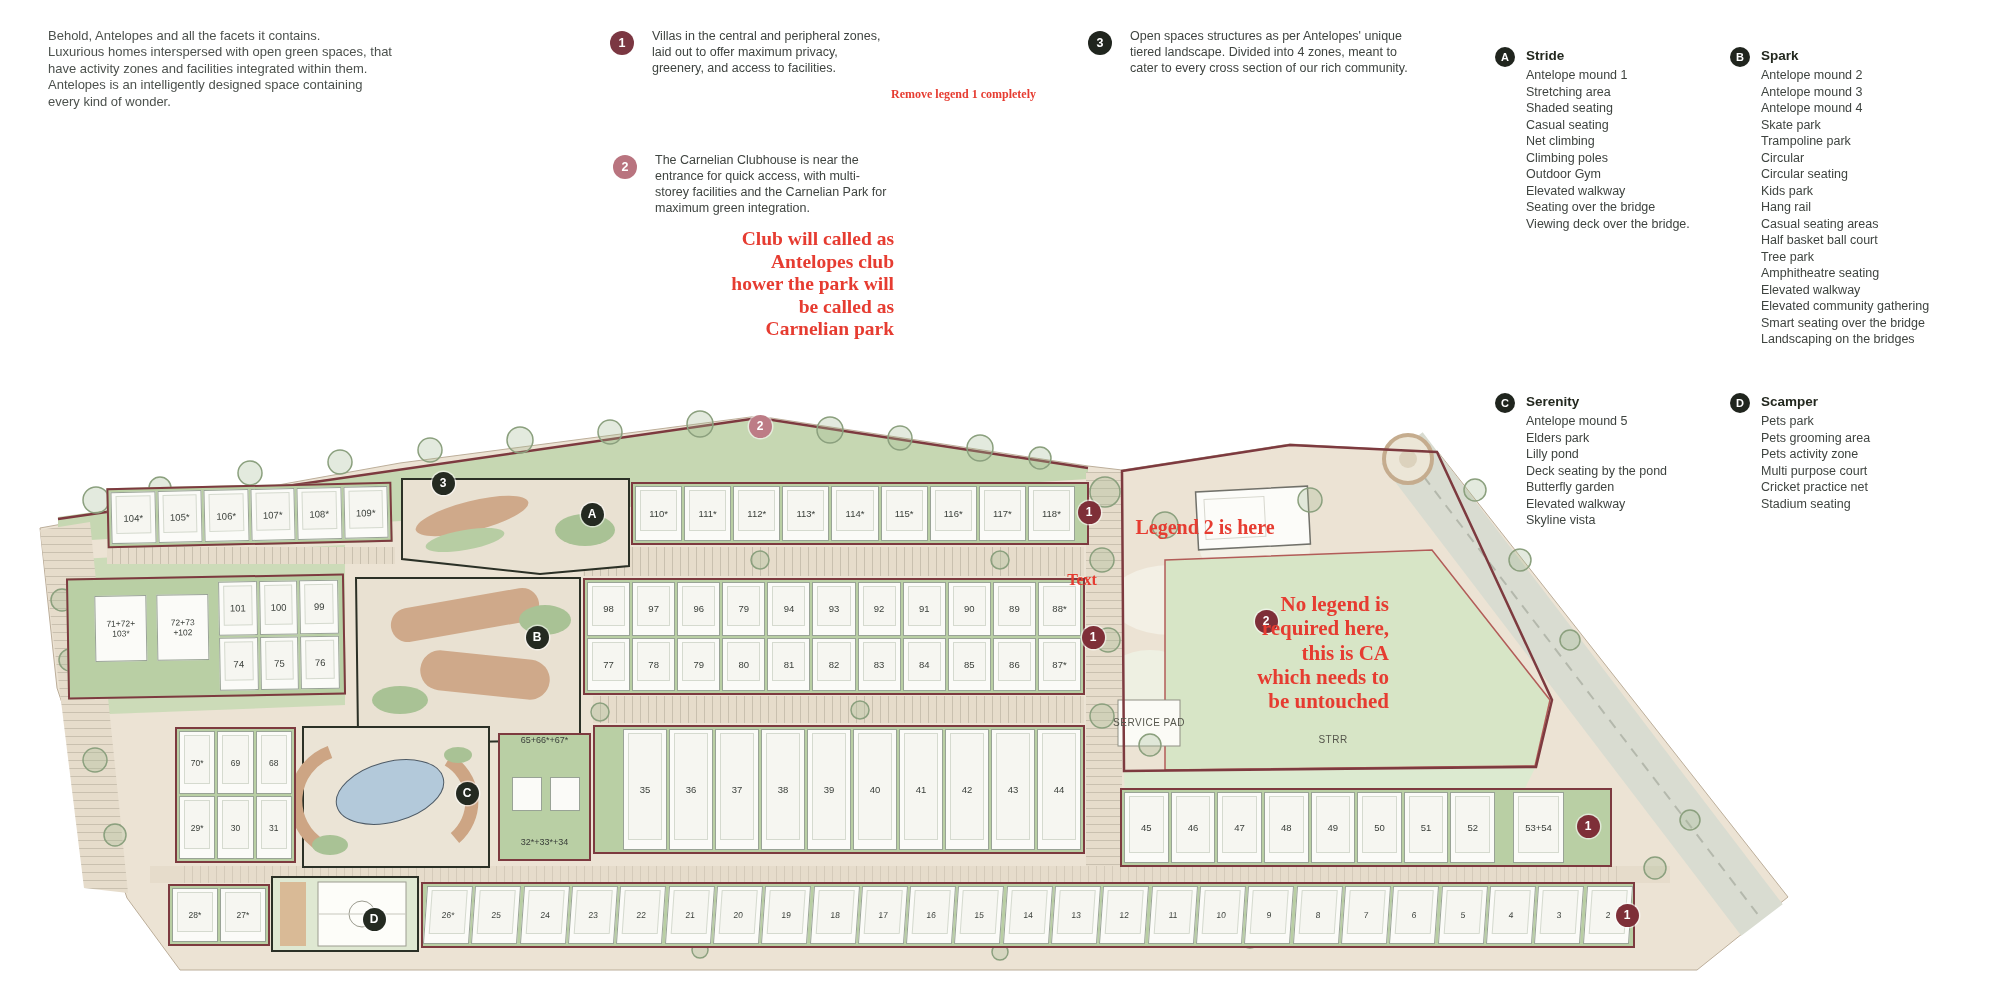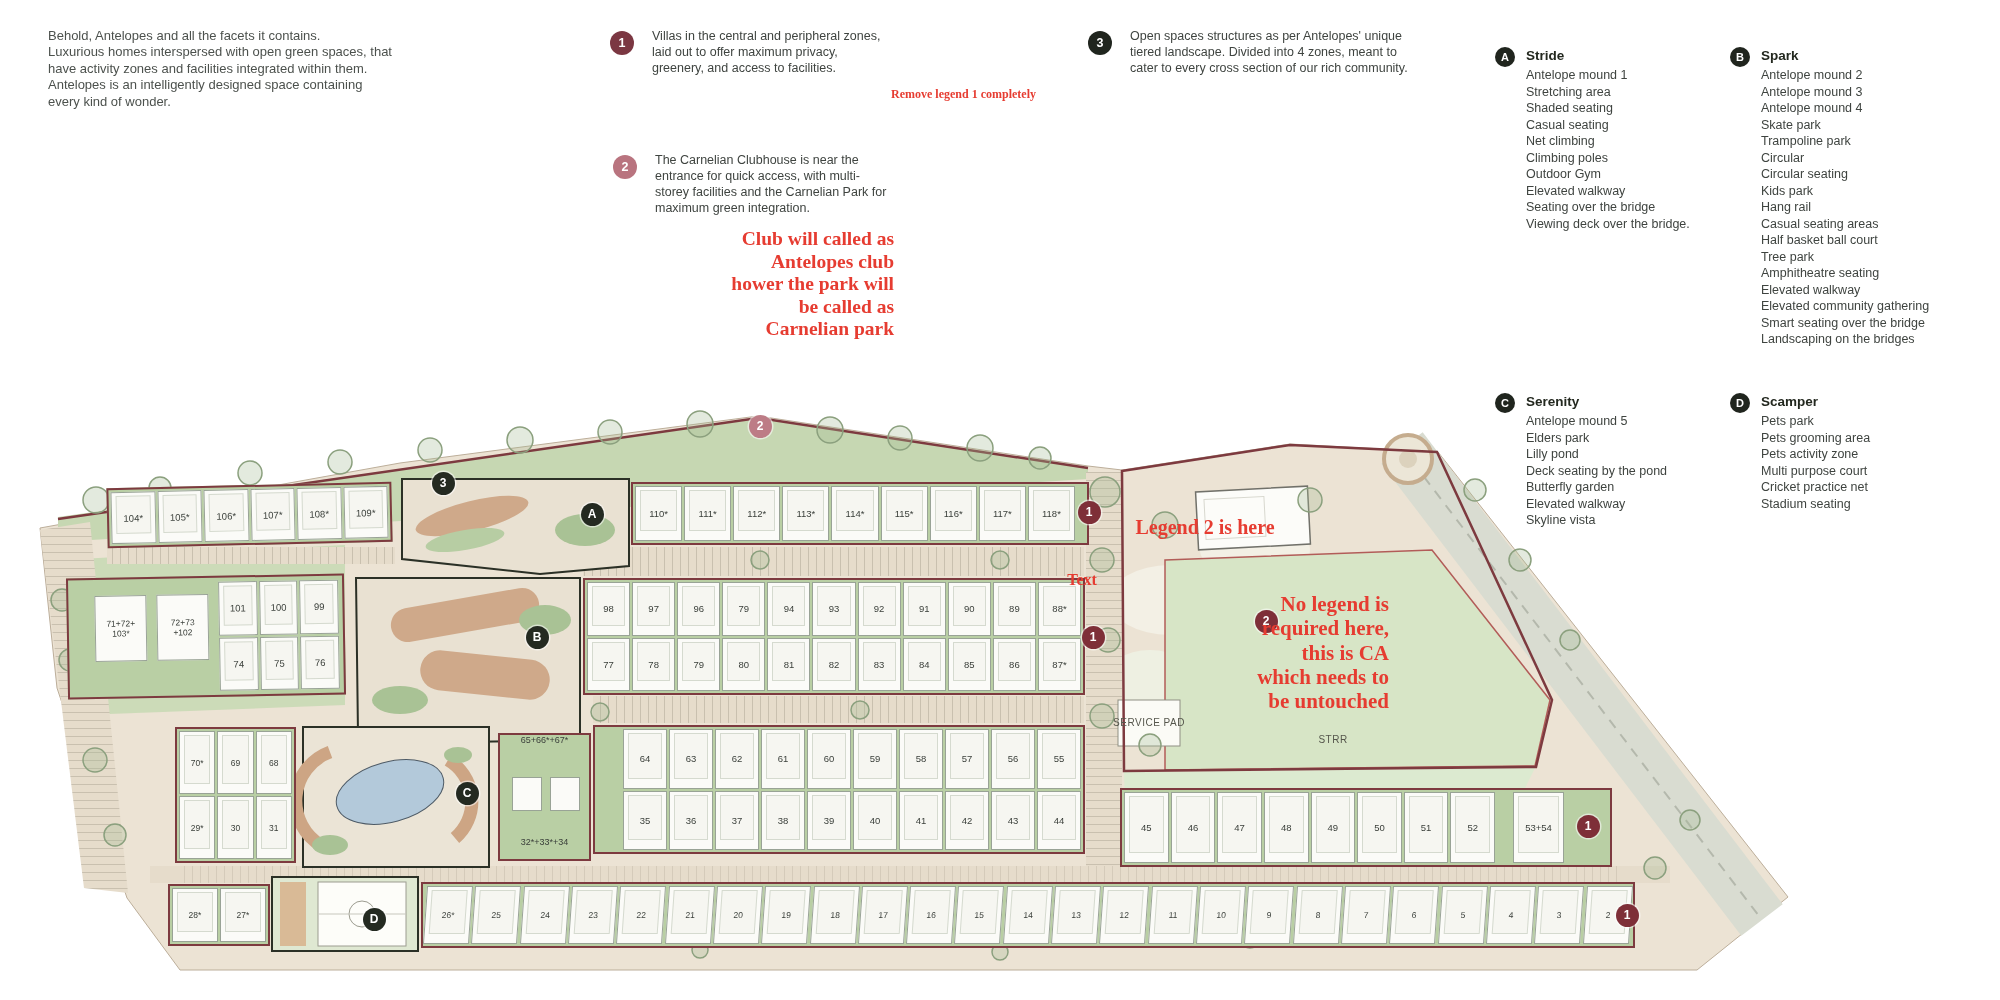--- a/index.html
+++ b/index.html
@@ -359,32 +359,20 @@
 
 <div class="plot-block" style="left:498px;top:733px;width:93px;height:128px;">
   <div class="bigcell" style="left:12px;top:42px;width:30px;height:34px;"></div>
   <div class="bigcell" style="left:50px;top:42px;width:30px;height:34px;"></div>
   <div class="flabel" style="top:0;">65+66*+67*</div>
   <div class="flabel" style="bottom:12px;">32*+33*+34</div>
 </div>
 
 <div class="plot-block" style="left:593px;top:725px;width:492px;height:129px;padding-left:28px;">
   <div class="plot-row">
-        <div class="cell">64</div>
-        <div class="cell">63</div>
-        <div class="cell">62</div>
-        <div class="cell">61</div>
-        <div class="cell">60</div>
-        <div class="cell">59</div>
-        <div class="cell">58</div>
-        <div class="cell">57</div>
-        <div class="cell">56</div>
-        <div class="cell">55</div>
-      </div>
-  <div class="plot-row">
         <div class="cell">35</div>
         <div class="cell">36</div>
         <div class="cell">37</div>
         <div class="cell">38</div>
         <div class="cell">39</div>
         <div class="cell">40</div>
         <div class="cell">41</div>
         <div class="cell">42</div>
         <div class="cell">43</div>
         <div class="cell">44</div>

